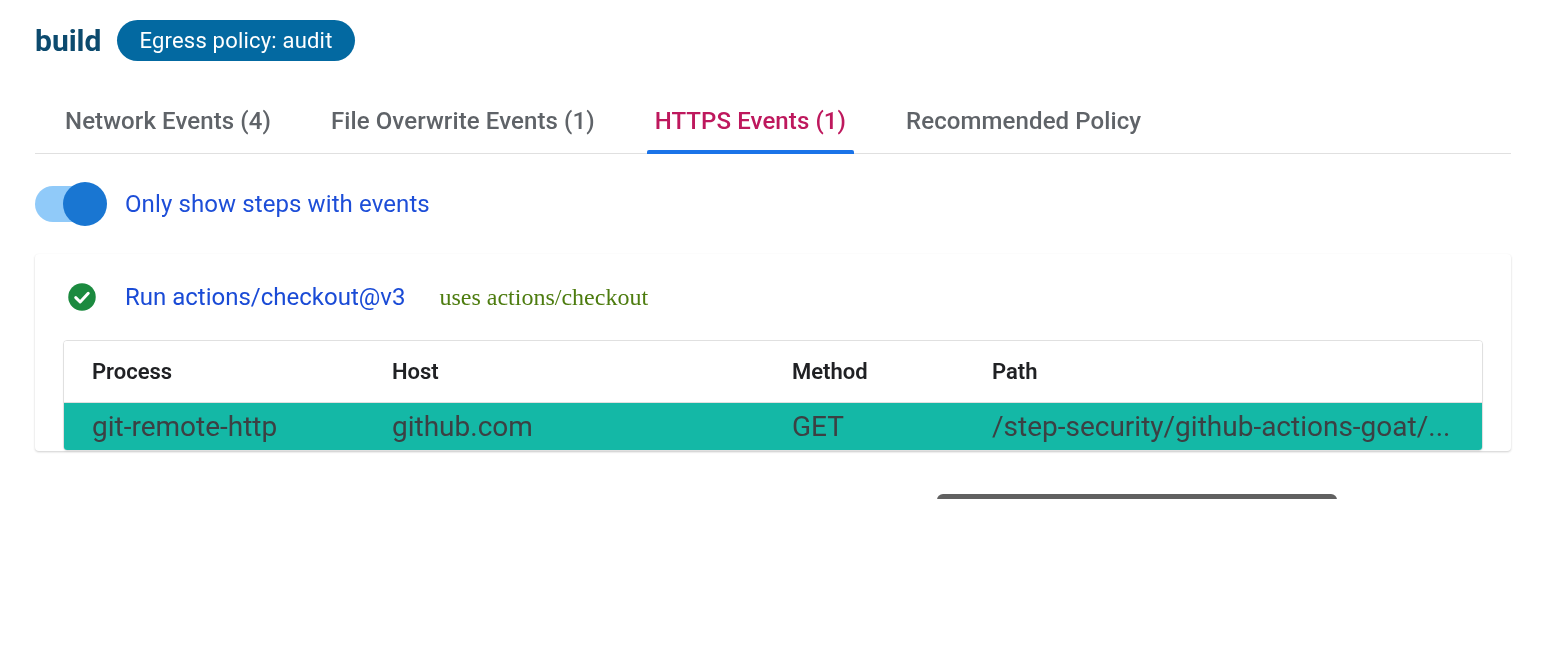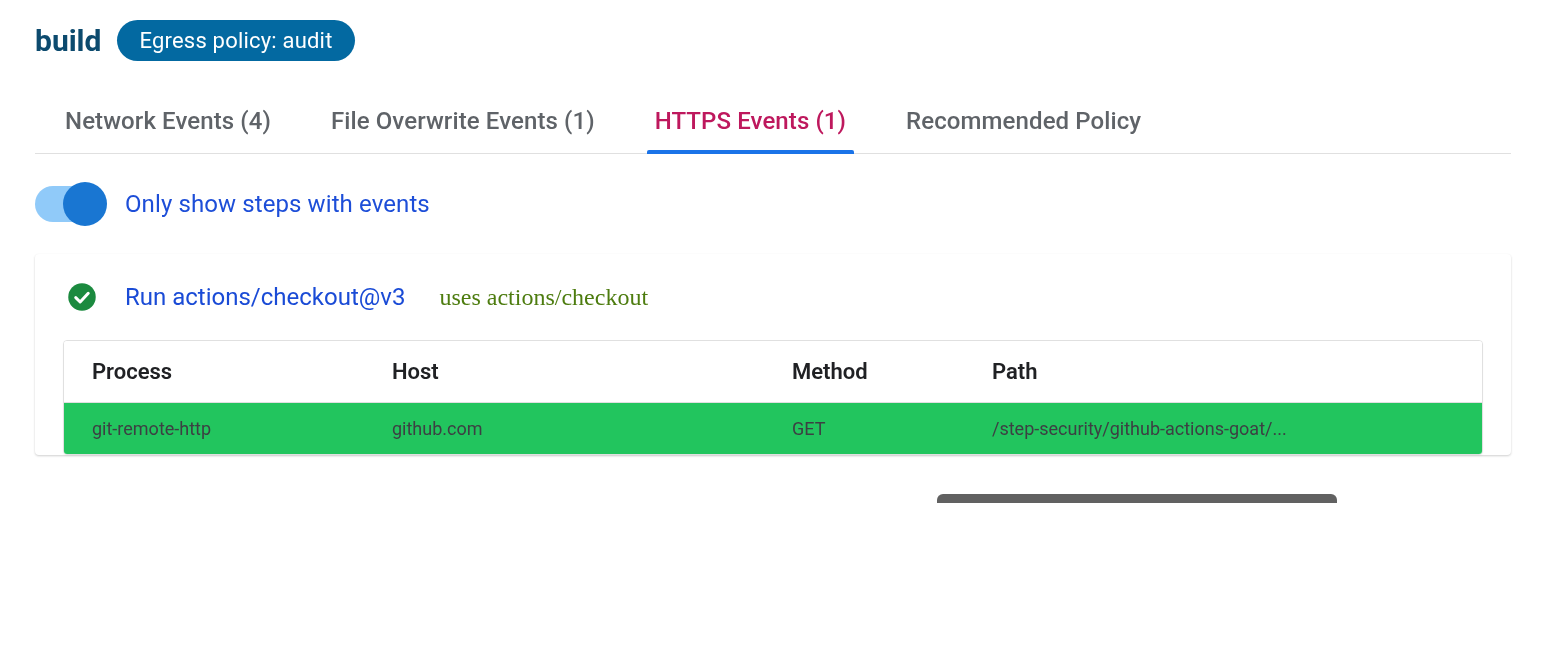--- a/index.html
+++ b/index.html
@@ -137,24 +137,24 @@
     th {
       text-align: left;
       font-size: 22px;
       font-weight: 600;
       color: #202124;
       padding: 18px 28px;
       background: #ffffff;
       border-bottom: 1px solid #e0e0e0;
     }
     td {
-      font-size: 18px;
+      font-size: 28px;
       color: #3c4043;
-      padding: 15px 28px;
-      background: #22c55e;
+      padding: 7px 28px;
+      background: #14b8a6;
     }
     .col-process { width: 300px; }
     .col-host { width: 400px; }
     .col-method { width: 200px; }
     .tooltip {
       position: absolute;
       top: 240px;
       left: 902px;
       background: #616161;
       color: #ffffff;

